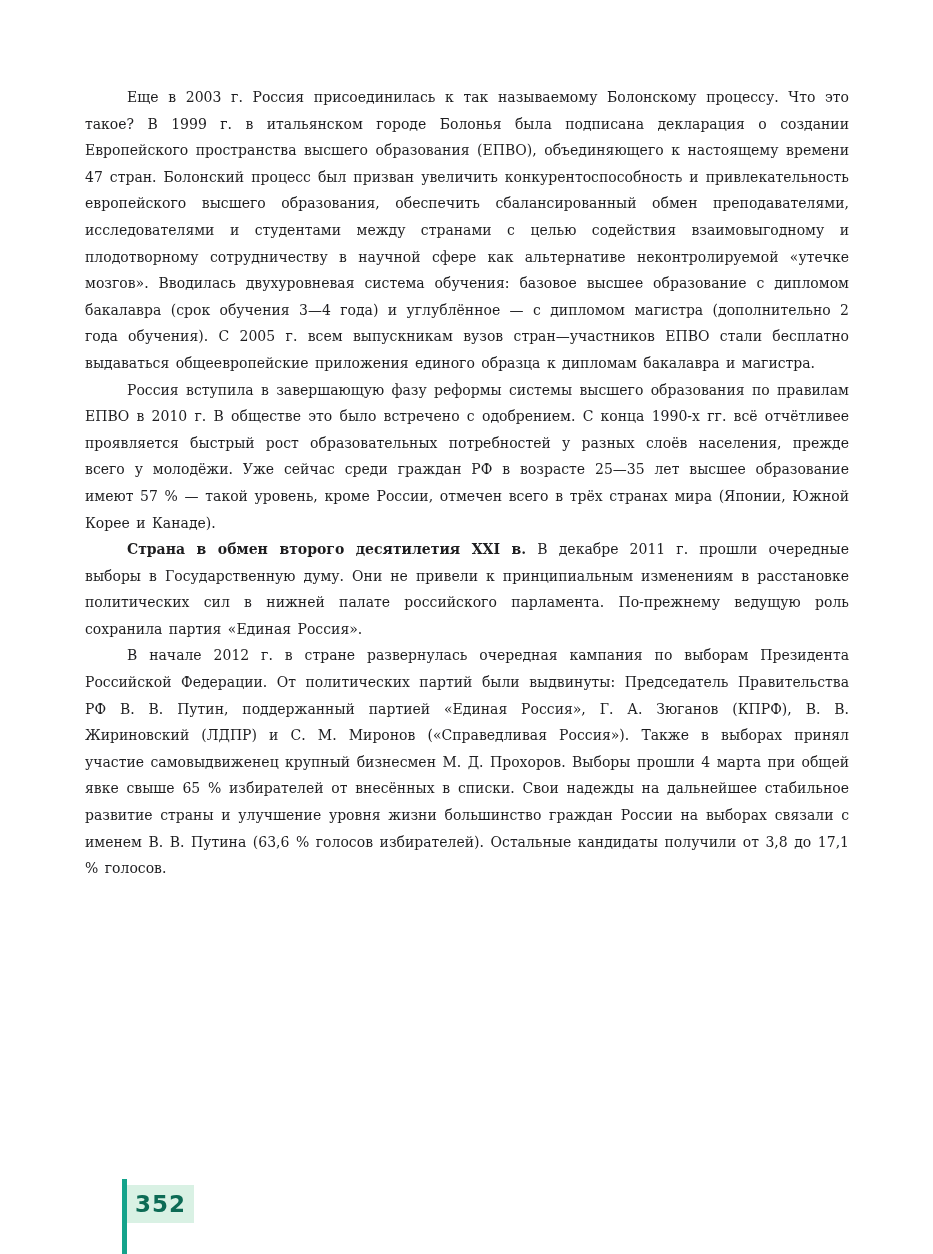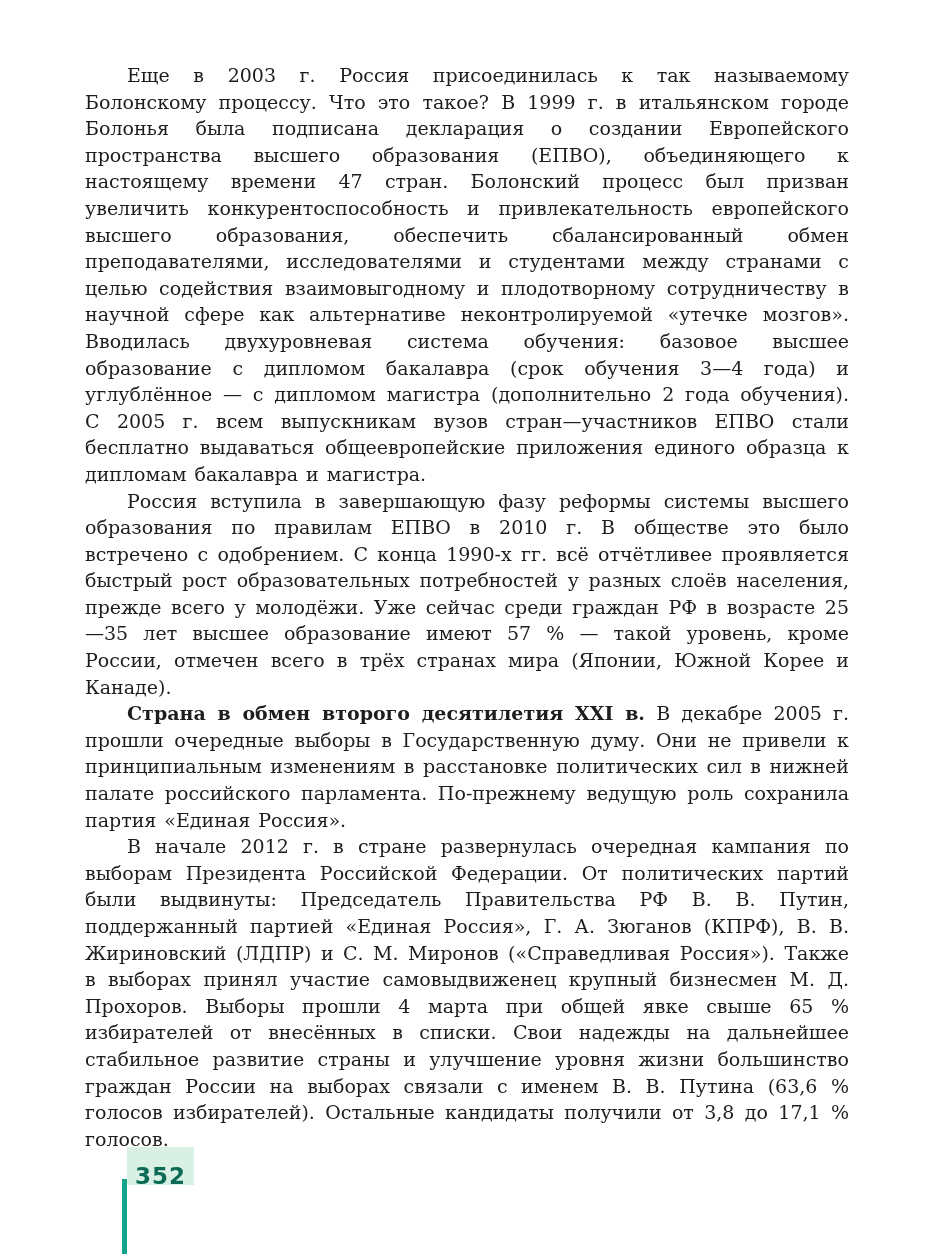--- a/index.html
+++ b/index.html
@@ -16,71 +16,71 @@
     height: 1254px;
     position: relative;
     background: var(--page-bg);
     font-family: "DejaVu Serif", "Liberation Serif", serif;
     overflow: hidden;
   }
   .text-block {
     position: absolute;
     left: 85px;
     right: 84px;
-    top: 62px;
+    top: 84px;
     color: var(--text-color);
-    font-size: 19px;
+    font-size: 14px;
     line-height: 26.6px;
     text-align: justify;
     word-spacing: 2px;
   }
   .text-block p {
     margin: 0;
     text-indent: 42px;
   }
   .lead-bold { font-weight: bold; }
   .footer-accent-bar {
     position: absolute;
     left: 122px;
     top: 1179px;
     width: 5px;
     height: 75px;
     background: var(--accent);
   }
   .page-number-box {
     position: absolute;
     left: 127px;
-    top: 1147px;
+    top: 1185px;
     min-width: 57px;
     height: 38px;
     padding: 16px 8px;
     background: var(--page-number-bg);
     display: flex;
-    align-items: flex-start;
+    align-items: center;
     justify-content: center;
   }
   .page-number-box span {
     font-family: "DejaVu Sans", "Liberation Sans", sans-serif;
     font-weight: bold;
     font-size: 23px;
     letter-spacing: 1px;
     color: var(--page-number-color);
   }
 </style>
 </head>
 <body>
 
 <main class="text-block">
   <p>Еще в 2003 г. Россия присоединилась к так называемому Болонскому процессу. Что это такое? В 1999 г. в итальянском городе Болонья была подписана декларация о создании Европейского пространства высшего образования (ЕПВО), объединяющего к настоящему времени 47 стран. Болонский процесс был призван увеличить конкурентоспособность и привлекательность европейского высшего образования, обеспечить сбалансированный обмен преподавателями, исследователями и студентами между странами с целью содействия взаимовыгодному и плодотворному сотрудничеству в научной сфере как альтернативе неконтролируемой «утечке мозгов». Вводилась двухуровневая система обучения: базовое высшее образование с дипломом бакалавра (срок обучения 3—4 года) и углублённое — с дипломом магистра (дополнительно 2 года обучения). С 2005 г. всем выпускникам вузов стран—участников ЕПВО стали бесплатно выдаваться общеевропейские приложения единого образца к дипломам бакалавра и магистра.</p>
 
   <p>Россия вступила в завершающую фазу реформы системы высшего образования по правилам ЕПВО в 2010 г. В обществе это было встречено с одобрением. С конца 1990-х гг. всё отчётливее проявляется быстрый рост образовательных потребностей у разных слоёв населения, прежде всего у молодёжи. Уже сейчас среди граждан РФ в возрасте 25—35 лет высшее образование имеют 57 % — такой уровень, кроме России, отмечен всего в трёх странах мира (Японии, Южной Корее и Канаде).</p>
 
   <p>
     <b class="lead-bold">Страна в обмен второго десятилетия XXI в.</b>
-    <span>В декабре 2005 г. прошли очередные выборы в Государственную думу. Они не привели к принципиальным изменениям в расстановке политических сил в нижней палате российского парламента. По-прежнему ведущую роль сохранила партия «Единая Россия».</span>
+    <span>В декабре 2011 г. прошли очередные выборы в Государственную думу. Они не привели к принципиальным изменениям в расстановке политических сил в нижней палате российского парламента. По-прежнему ведущую роль сохранила партия «Единая Россия».</span>
   </p>
 
   <p>В начале 2012 г. в стране развернулась очередная кампания по выборам Президента Российской Федерации. От политических партий были выдвинуты: Председатель Правительства РФ В. В. Путин, поддержанный партией «Единая Россия», Г. А. Зюганов (КПРФ), В. В. Жириновский (ЛДПР) и С. М. Миронов («Справедливая Россия»). Также в выборах принял участие самовыдвиженец крупный бизнесмен М. Д. Прохоров. Выборы прошли 4 марта при общей явке свыше 65 % избирателей от внесённых в списки. Свои надежды на дальнейшее стабильное развитие страны и улучшение уровня жизни большинство граждан России на выборах связали с именем В. В. Путина (63,6 % голосов избирателей). Остальные кандидаты получили от 3,8 до 17,1 % голосов.</p>
 </main>
 
 <div class="footer-accent-bar"></div>
 
 <div class="page-number-box">
   <span>352</span>
 </div>

